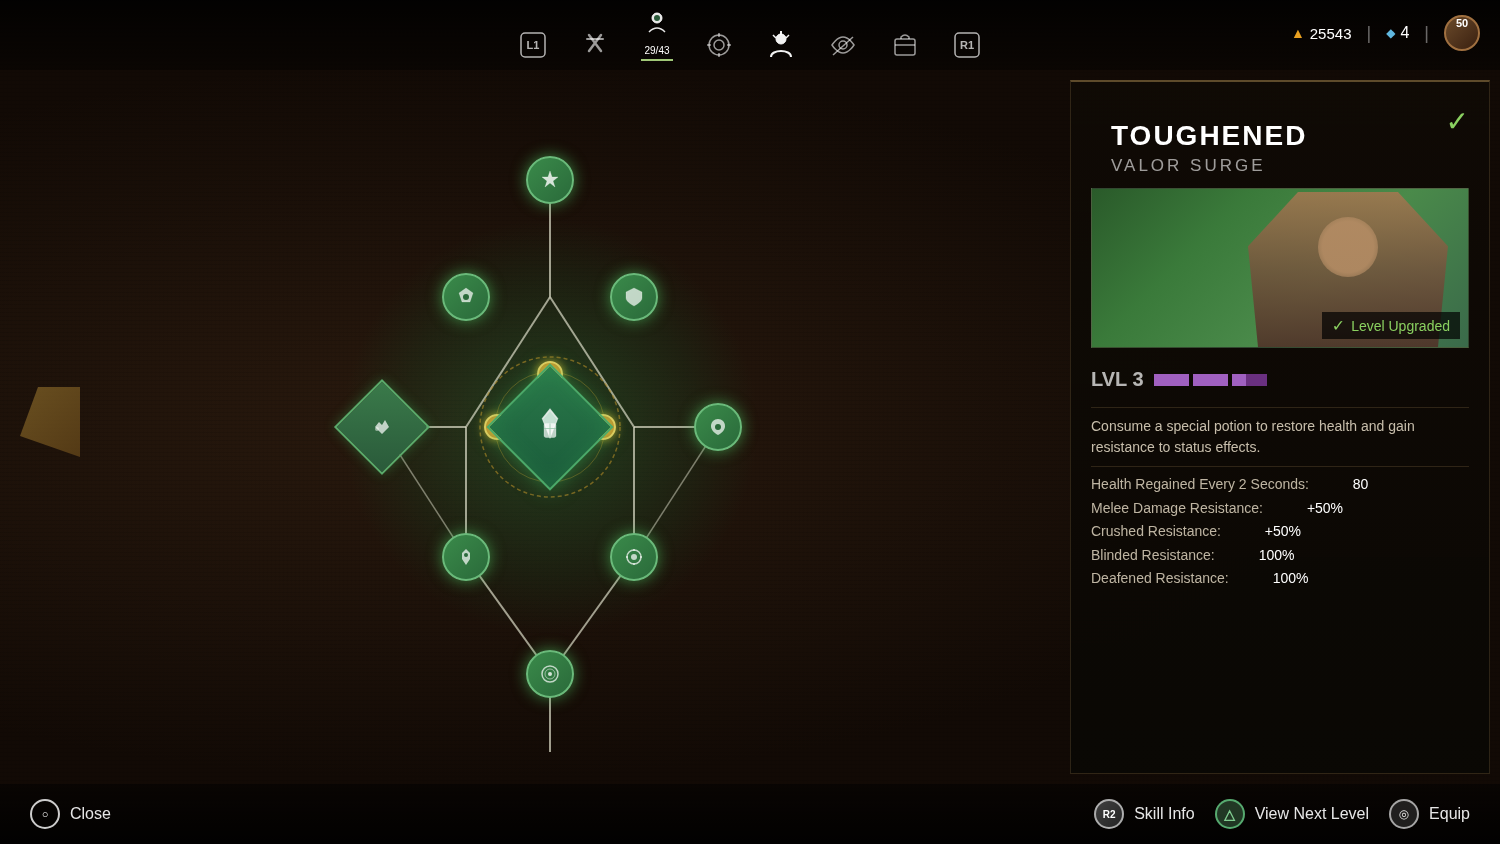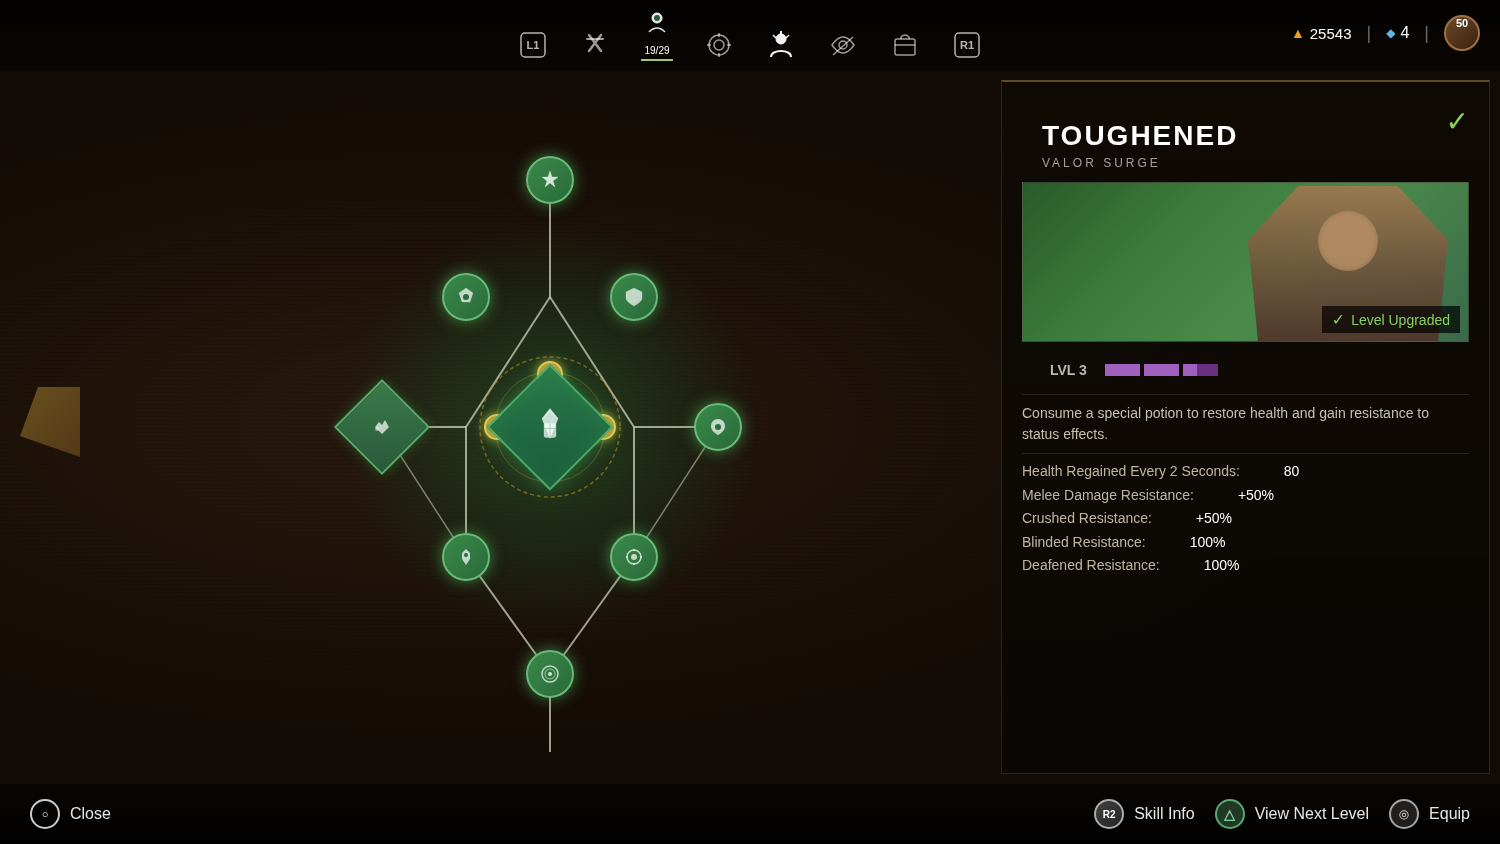--- a/index.html
+++ b/index.html
@@ -275,38 +275,38 @@
       border: 2px solid #f0d060;
       box-shadow: 0 0 10px rgba(220, 180, 40, 0.8);
       transform: translate(-50%, -50%);
     }
 
     
     .info-panel {
       position: absolute;
       top: 80px;
       right: 10px;
-      width: 489px;
+      width: 420px;
       bottom: 70px;
       background: linear-gradient(to bottom, rgba(15, 10, 5, 0.95), rgba(10, 8, 4, 0.98));
       border: 1px solid rgba(100, 80, 50, 0.4);
       border-top: 2px solid rgba(150, 120, 70, 0.6);
     }
 
     .panel-title {
       font-size: 28px;
       font-weight: bold;
       color: #ffffff;
       letter-spacing: 2px;
       padding: 20px 20px 0 20px;
       font-family: 'Arial Black', sans-serif;
     }
 
     .panel-subtitle {
-      font-size: 12px;
+      font-size: 17px;
       color: rgba(255,255,255,0.6);
       letter-spacing: 3px;
       padding: 4px 20px 0 20px;
       text-transform: uppercase;
     }
 
     .panel-image {
       width: calc(100% - 40px);
       margin: 12px 20px;
       height: 160px;
@@ -337,24 +337,23 @@
     
     .level-row {
       display: flex;
       align-items: center;
       gap: 10px;
       padding: 8px 20px;
     }
 
     .level-label {
       color: rgba(255,255,255,0.7);
-      font-size: 14px;
+      font-size: 20px;
       font-weight: bold;
       min-width: 45px;
-      margin-left: 28px;
     }
 
     .level-pips {
       display: flex;
       gap: 4px;
     }
 
     .pip {
       width: 35px;
       height: 12px;
@@ -514,21 +513,21 @@
     </div>
 
     <div class="nav-tab active">
       <div class="tab-icon">
         <svg width="32" height="32" viewBox="0 0 32 32" fill="none">
           <circle cx="16" cy="8" r="5" fill="rgba(255,255,255,0.9)" stroke="rgba(255,255,255,0.9)" stroke-width="1"></circle>
           <circle cx="16" cy="8" r="3" fill="#2a5a3a"></circle>
           <path d="M8 22 Q16 14 24 22" stroke="rgba(255,255,255,0.9)" stroke-width="1.5" fill="none"></path>
         </svg>
       </div>
-      <div class="tab-label">19/29</div>
+      <div class="tab-label">29/43</div>
       <div class="tab-underline"></div>
     </div>
 
     <div class="nav-tab">
       <div class="tab-icon">
         <svg width="28" height="28" viewBox="0 0 28 28" fill="none">
           <circle cx="14" cy="14" r="10" stroke="rgba(255,255,255,0.6)" stroke-width="1.5"></circle>
           <circle cx="14" cy="14" r="5" stroke="rgba(255,255,255,0.6)" stroke-width="1.5"></circle>
           <line x1="14" y1="2" x2="14" y2="6" stroke="rgba(255,255,255,0.6)" stroke-width="1.5"></line>
           <line x1="14" y1="22" x2="14" y2="26" stroke="rgba(255,255,255,0.6)" stroke-width="1.5"></line>

